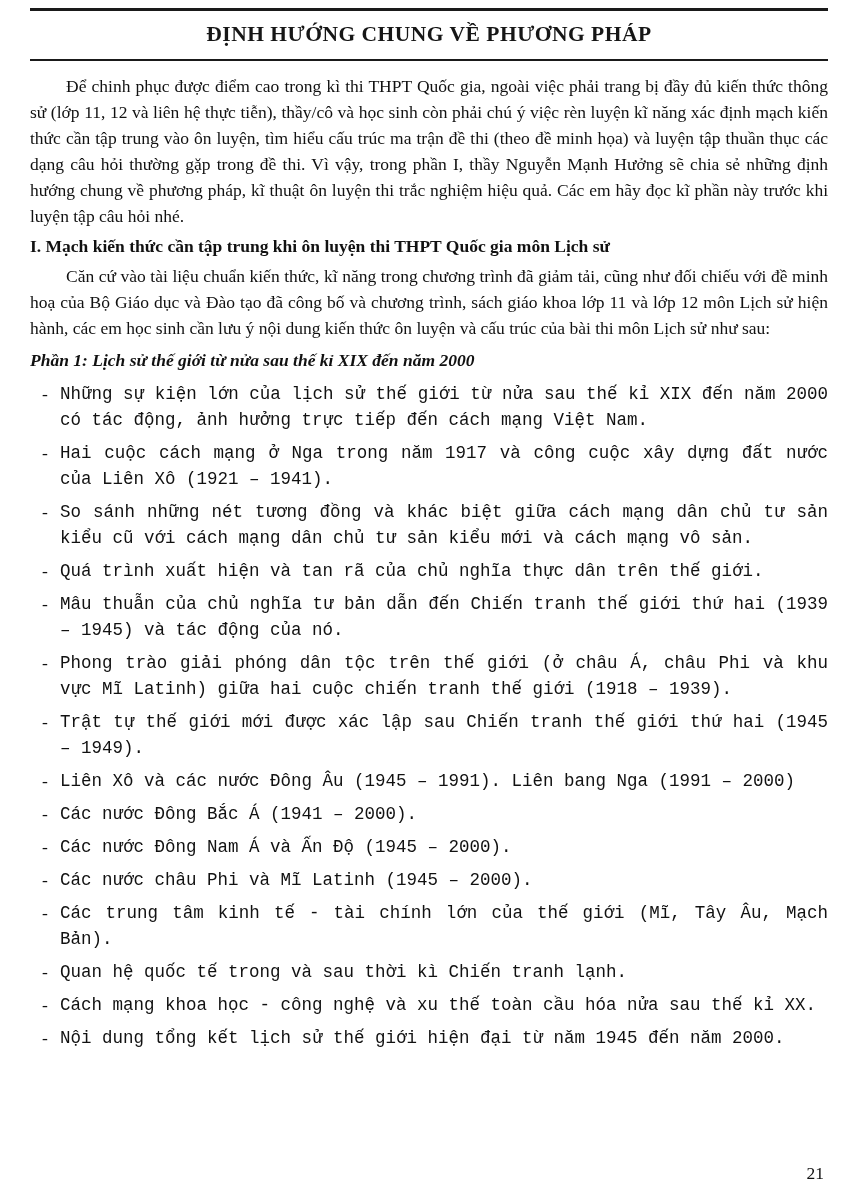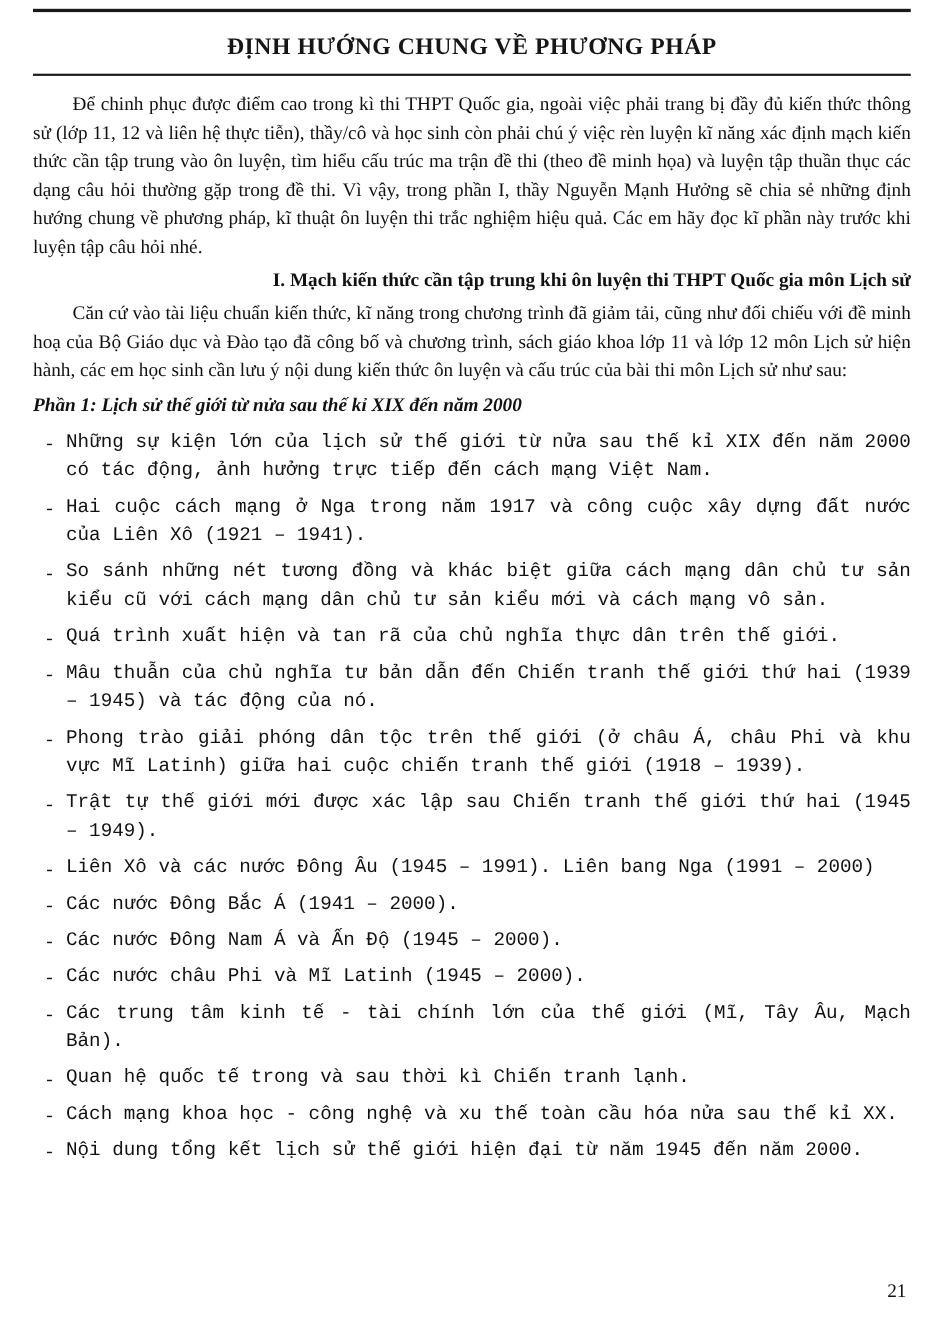--- a/index.html
+++ b/index.html
@@ -23,41 +23,41 @@
   }
   .rule {
     border: 0;
     background: #1a1a1a;
     margin: 0;
   }
   .rule-top { height: 3px; margin-top: 2px; }
   .rule-bottom { height: 2px; margin-top: 4px; }
   .title-block {
     text-align: center;
-    padding: 14px 0 4px 0;
+    padding: 6px 0 4px 0;
   }
   .title-line {
     font-weight: bold;
     font-size: 21.5px;
     line-height: 34px;
     letter-spacing: 0.5px;
     color: #161616;
   }
   .body-area {
     margin-top: 12px;
   }
   p.para {
     margin: 0 0 4px 0;
     text-align: justify;
     text-indent: 36px;
   }
   .section-heading {
     font-weight: bold;
     margin: 4px 0 4px 0;
-    text-align: right;
+    text-align: left;
     font-family: Liberation Serif, serif;
   }
   .part-heading {
     font-weight: bold;
     font-style: italic;
     margin: 6px 0 8px 0;
   }
   ul.dash-list {
     list-style: none;
     margin: 0;

